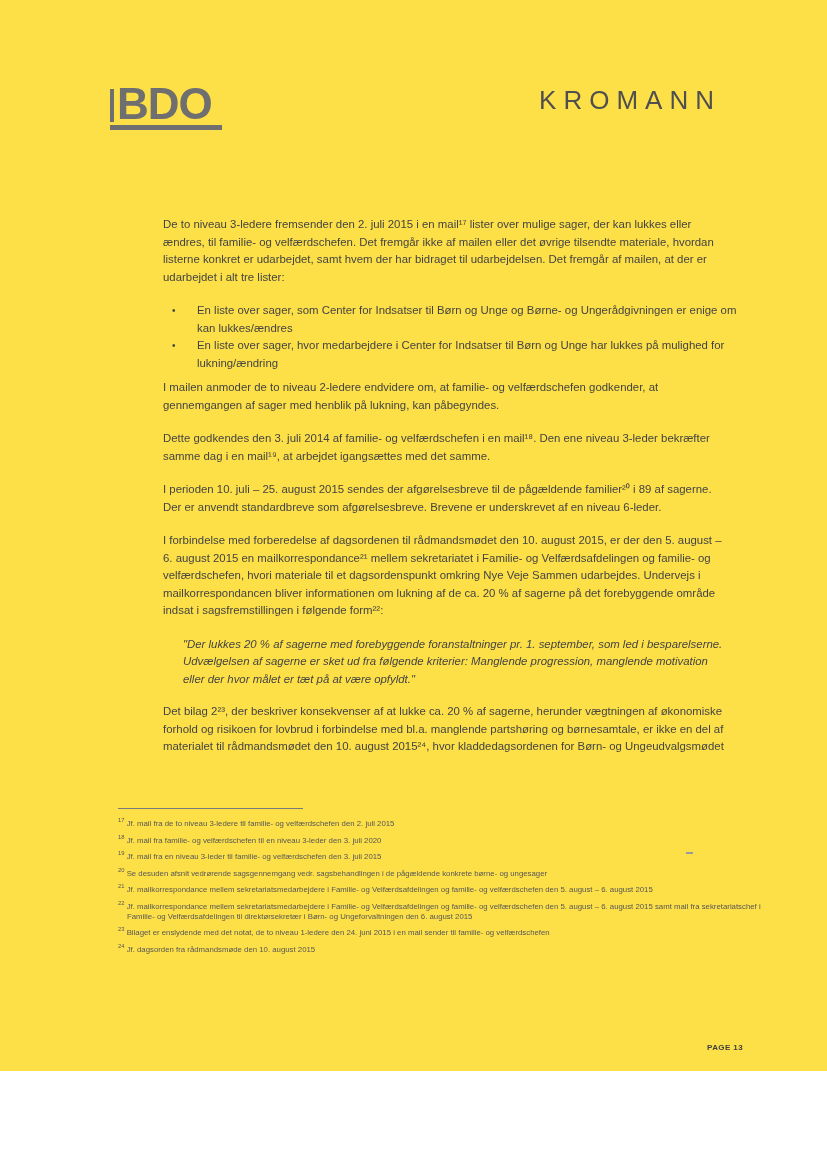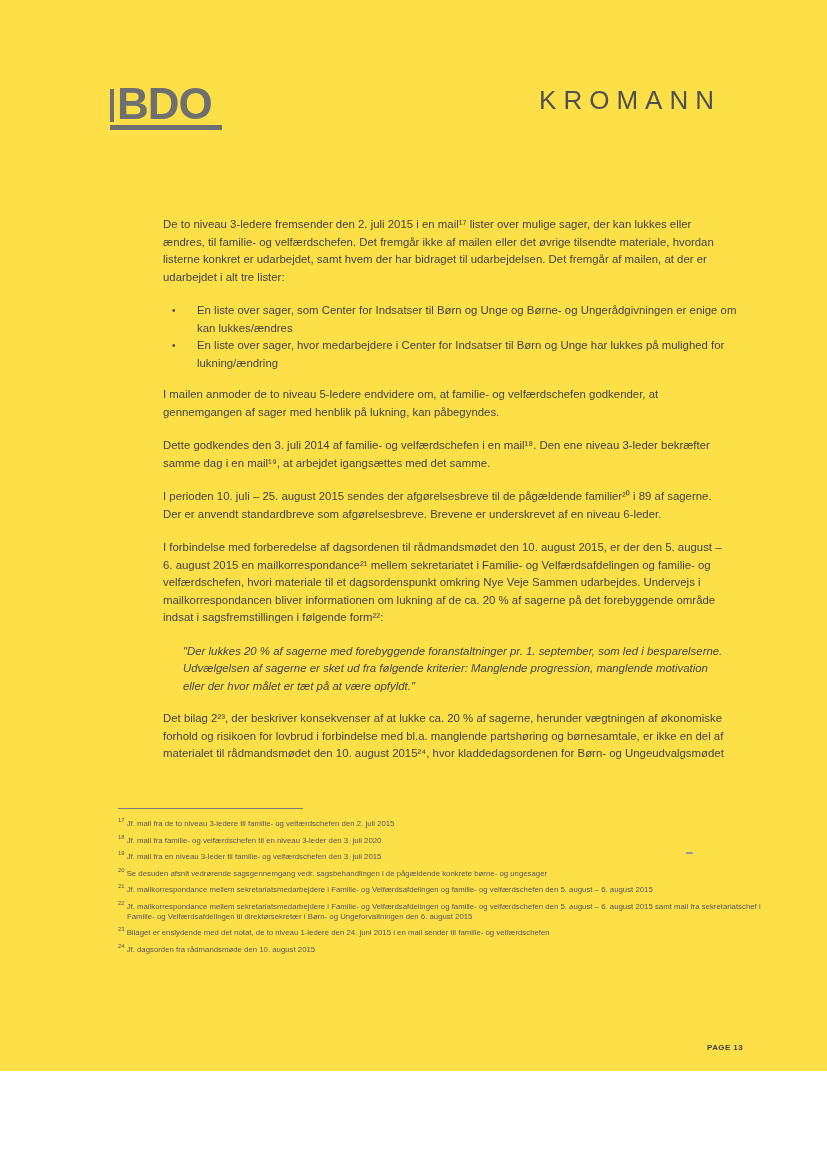--- a/index.html
+++ b/index.html
@@ -22,21 +22,21 @@
     position:absolute;right:113px;top:84px;text-align:right;
     font-size:26px;line-height:33px;letter-spacing:7px;margin-right:-7px;
     color:#4f4f4f;font-weight:400;
   }
   
   .body-text{
     position:absolute;left:163px;top:216px;width:576px;
     font-size:11.4px;line-height:17.5px;text-align:left;
   }
   .body-text p{margin:0 7px 16px 0;}
-  .bullet-list{margin:0 0 14px 0;}
+  .bullet-list{margin:0 0 7px 0;}
   .bullet-row{display:flex;}
   .bullet-marker{
     width:34px;flex-shrink:0;box-sizing:border-box;padding-left:9px;
   }
   .bullet-marker::before{content:"\2022";font-size:10px;}
   .bullet-text{flex:1;}
   .quote-block{
     margin:0 20px 15px 20px;font-style:italic;width:540px;
   }
   
@@ -81,21 +81,21 @@
           <span class="bullet-text">En liste over sager, som Center for Indsatser til Børn og Unge og Børne- og Ungerådgivningen er enige om kan lukkes/ændres</span>
         </div>
 
         <div class="bullet-row">
           <span class="bullet-marker"></span>
           <span class="bullet-text">En liste over sager, hvor medarbejdere i Center for Indsatser til Børn og Unge har lukkes på mulighed for lukning/ændring</span>
         </div>
 
       </div>
 
-    <p>I mailen anmoder de to niveau 5-ledere endvidere om, at familie- og velfærdschefen godkender, at gennemgangen af sager med henblik på lukning, kan påbegyndes.</p>
+    <p>I mailen anmoder de to niveau 2-ledere endvidere om, at familie- og velfærdschefen godkender, at gennemgangen af sager med henblik på lukning, kan påbegyndes.</p>
 
     <p>Dette godkendes den 3. juli 2014 af familie- og velfærdschefen i en mail¹⁸. Den ene niveau 3-leder bekræfter samme dag i en mail¹⁹, at arbejdet igangsættes med det samme.</p>
 
     <p>I perioden 10. juli – 25. august 2015 sendes der afgørelsesbreve til de pågældende familier²⁰ i 89 af sagerne. Der er anvendt standardbreve som afgørelsesbreve. Brevene er underskrevet af en niveau 6-leder.</p>
 
     <p>I forbindelse med forberedelse af dagsordenen til rådmandsmødet den 10. august 2015, er der den 5. august – 6. august 2015 en mailkorrespondance²¹ mellem sekretariatet i Familie- og Velfærdsafdelingen og familie- og velfærdschefen, hvori materiale til et dagsordenspunkt omkring Nye Veje Sammen udarbejdes. Undervejs i mailkorrespondancen bliver informationen om lukning af de ca. 20 % af sagerne på det forebyggende område indsat i sagsfremstillingen i følgende form²²:</p>
 
     <div class="quote-block">"Der lukkes 20 % af sagerne med forebyggende foranstaltninger pr. 1. september, som led i besparelserne. Udvælgelsen af sagerne er sket ud fra følgende kriterier: Manglende progression, manglende motivation eller der hvor målet er tæt på at være opfyldt."</div>
 
     <p>Det bilag 2²³, der beskriver konsekvenser af at lukke ca. 20 % af sagerne, herunder vægtningen af økonomiske forhold og risikoen for lovbrud i forbindelse med bl.a. manglende partshøring og børnesamtale, er ikke en del af materialet til rådmandsmødet den 10. august 2015²⁴, hvor kladdedagsordenen for Børn- og Ungeudvalgsmødet</p>

